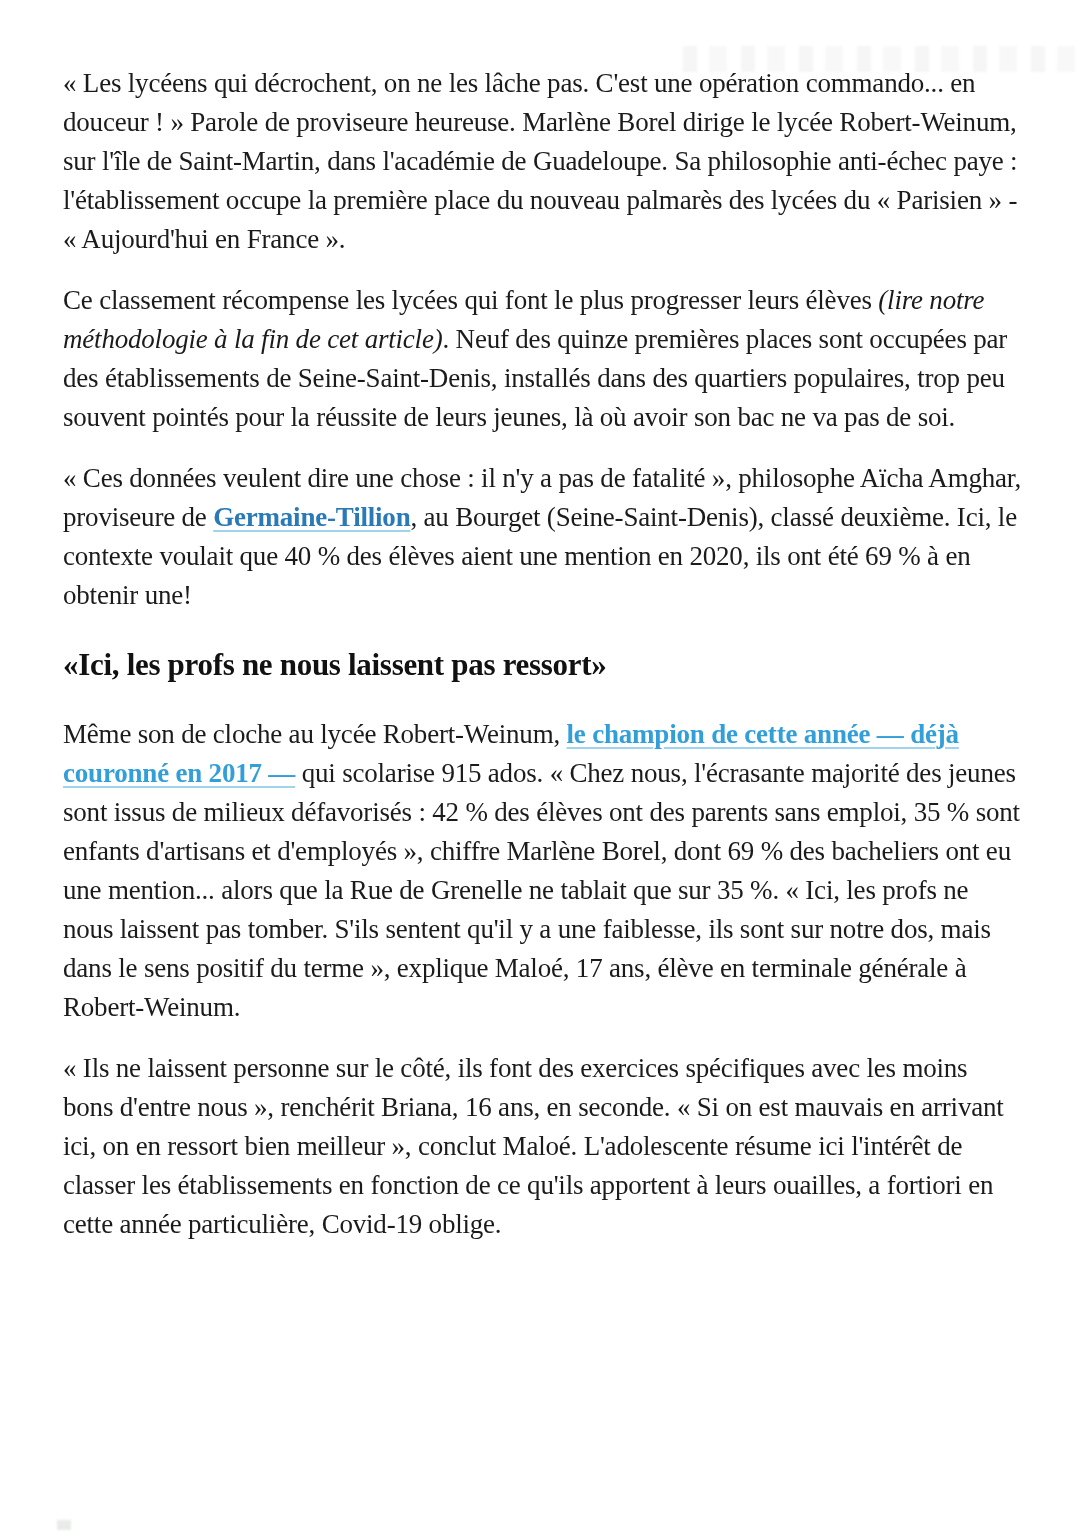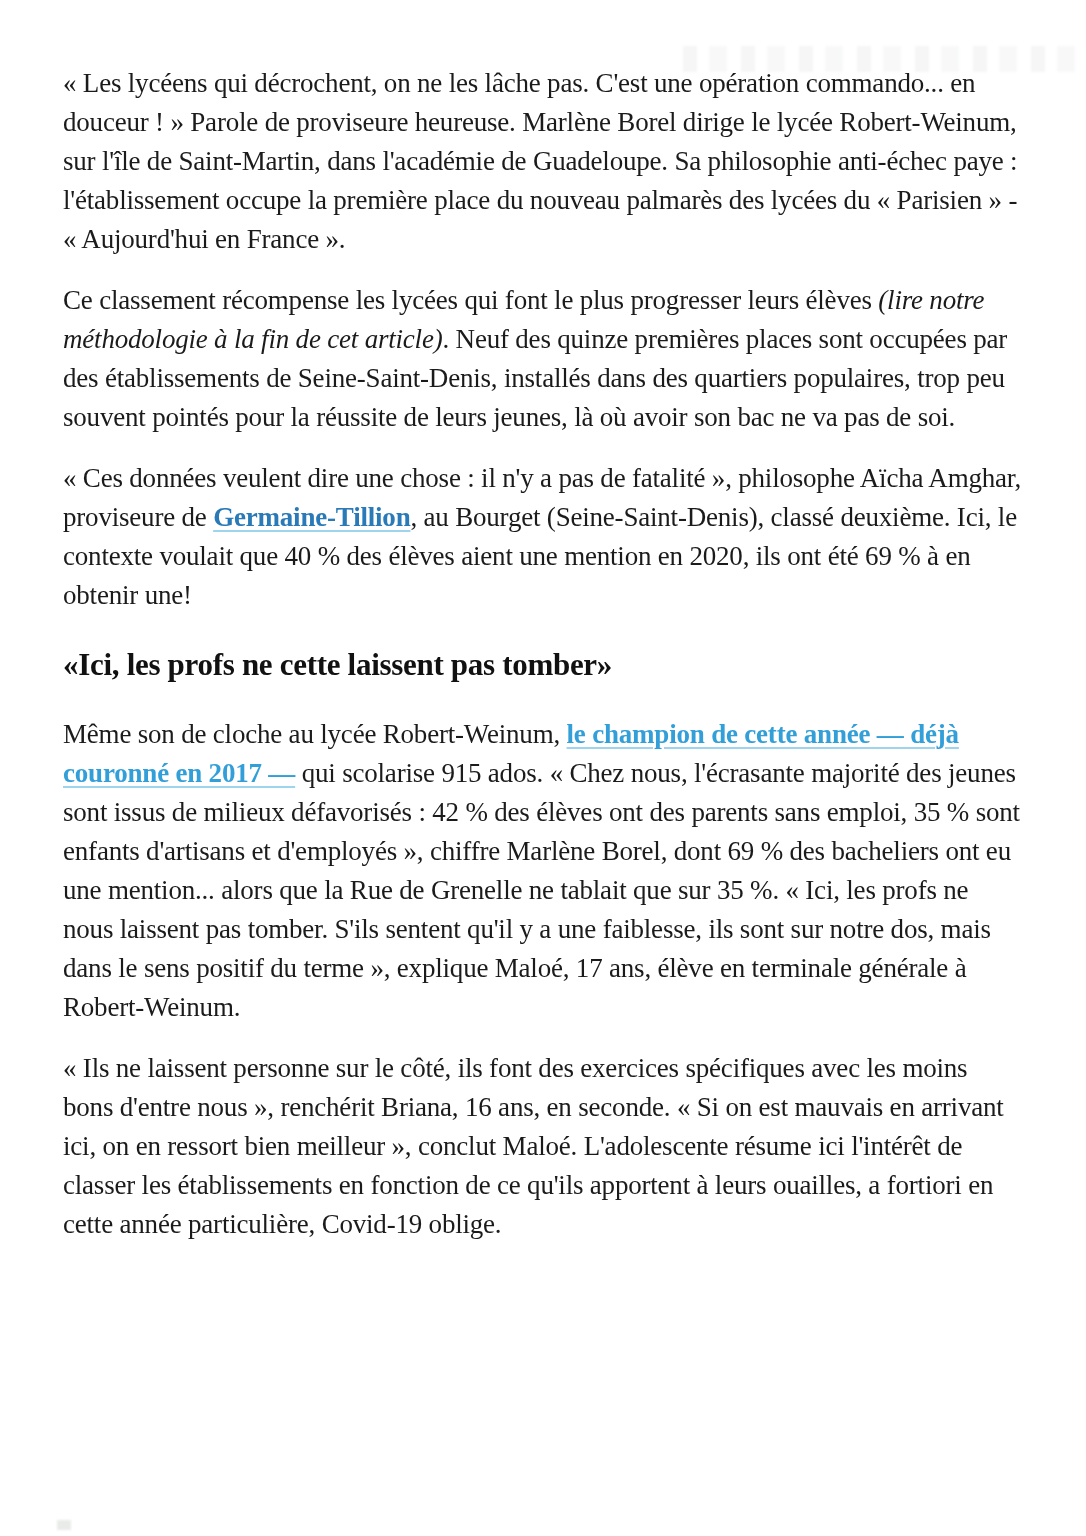--- a/index.html
+++ b/index.html
@@ -76,18 +76,18 @@
 </style>
 </head>
 <body>
 
 <div class="page">
   <div class="top-artifact"></div>
   <div class="content">
       <p><span>« Les lycéens qui décrochent, on ne les lâche pas. C'est une opération commando... en douceur ! » Parole de proviseure heureuse. Marlène Borel dirige le lycée Robert-Weinum, sur l'île de Saint-Martin, dans l'académie de Guadeloupe. Sa philosophie anti-échec paye : l'établissement occupe la première place du nouveau palmarès des lycées du « Parisien » - « Aujourd'hui en France ».</span></p>
       <p><span>Ce classement récompense les lycées qui font le plus progresser leurs élèves </span><em>(lire notre méthodologie à la fin de cet article)</em><span>. Neuf des quinze premières places sont occupées par des établissements de Seine-Saint-Denis, installés dans des quartiers populaires, trop peu souvent pointés pour la réussite de leurs jeunes, là où avoir son bac ne va pas de soi.</span></p>
       <p><span>« Ces données veulent dire une chose : il n'y a pas de fatalité », philosophe Aïcha Amghar, proviseure de </span><a href="#" class="lnk dark">Germaine-Tillion</a><span>, au Bourget (Seine-Saint-Denis), classé deuxième. Ici, le contexte voulait que 40 % des élèves aient une mention en 2020, ils ont été 69 % à en obtenir une!</span></p>
-      <h2>«Ici, les profs ne cette laissent pas tomber»</h2>
+      <h2>«Ici, les profs ne nous laissent pas ressort»</h2>
       <p><span>Même son de cloche au lycée Robert-Weinum, </span><a href="#" class="lnk light">le champion de cette année — déjà couronné en 2017 —</a><span> qui scolarise 915 ados. « Chez nous, l'écrasante majorité des jeunes sont issus de milieux défavorisés : 42 % des élèves ont des parents sans emploi, 35 % sont enfants d'artisans et d'employés », chiffre Marlène Borel, dont 69 % des bacheliers ont eu une mention... alors que la Rue de Grenelle ne tablait que sur 35 %. « Ici, les profs ne nous laissent pas tomber. S'ils sentent qu'il y a une faiblesse, ils sont sur notre dos, mais dans le sens positif du terme », explique Maloé, 17 ans, élève en terminale générale à Robert-Weinum.</span></p>
       <p><span>« Ils ne laissent personne sur le côté, ils font des exercices spécifiques avec les moins bons d'entre nous », renchérit Briana, 16 ans, en seconde. « Si on est mauvais en arrivant ici, on en ressort bien meilleur », conclut Maloé. L'adolescente résume ici l'intérêt de classer les établissements en fonction de ce qu'ils apportent à leurs ouailles, a fortiori en cette année particulière, Covid-19 oblige.</span></p>
     </div>
   <div class="bottom-artifact"></div>
 </div>
 
 </body></html>

